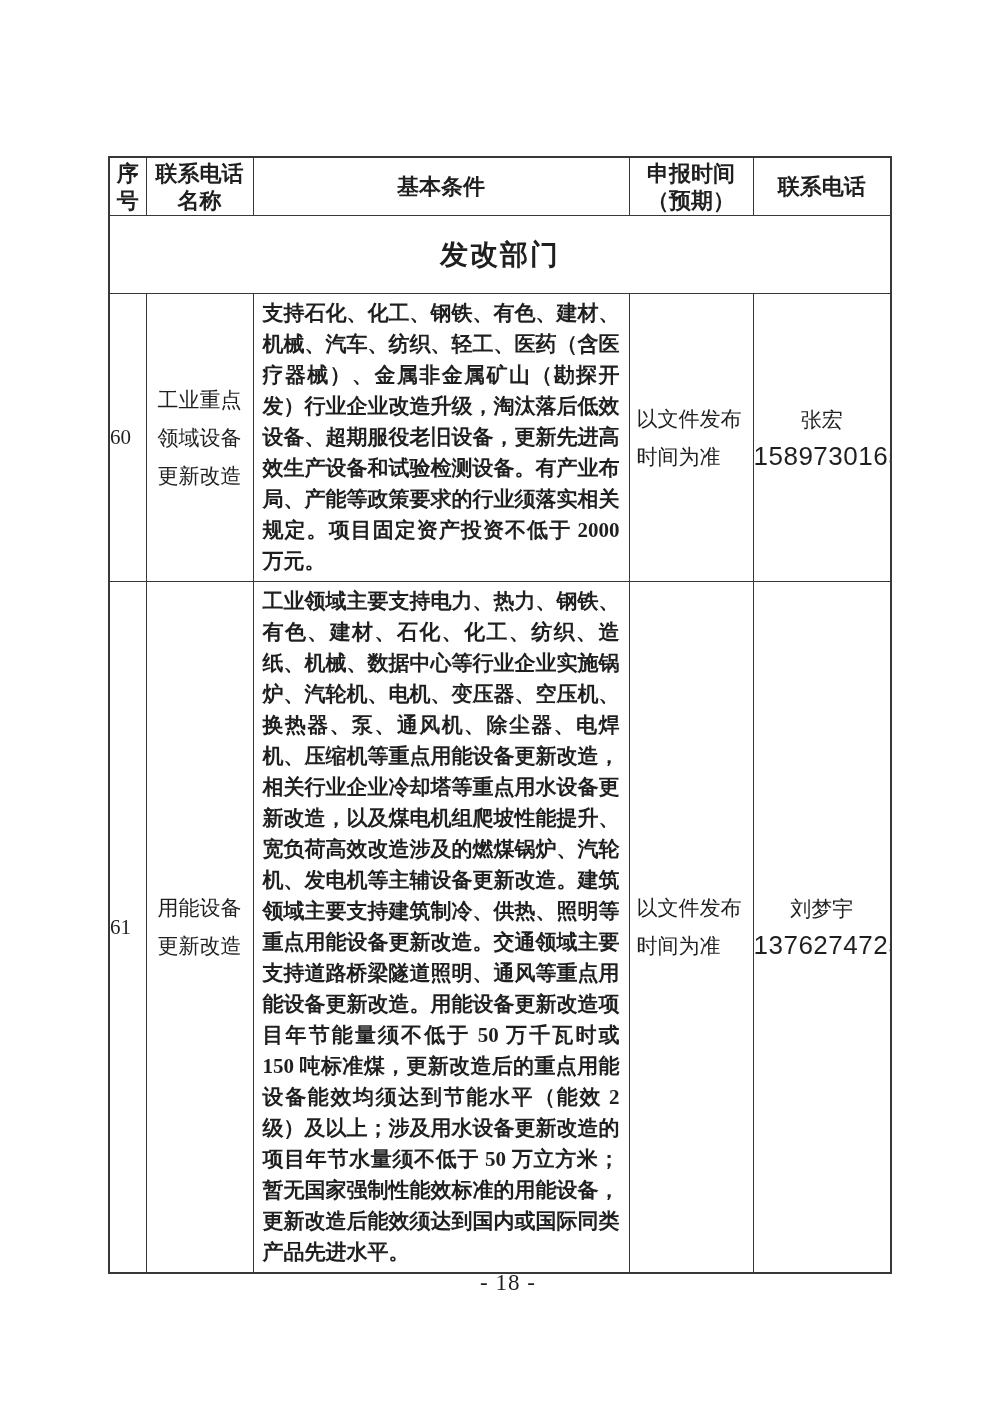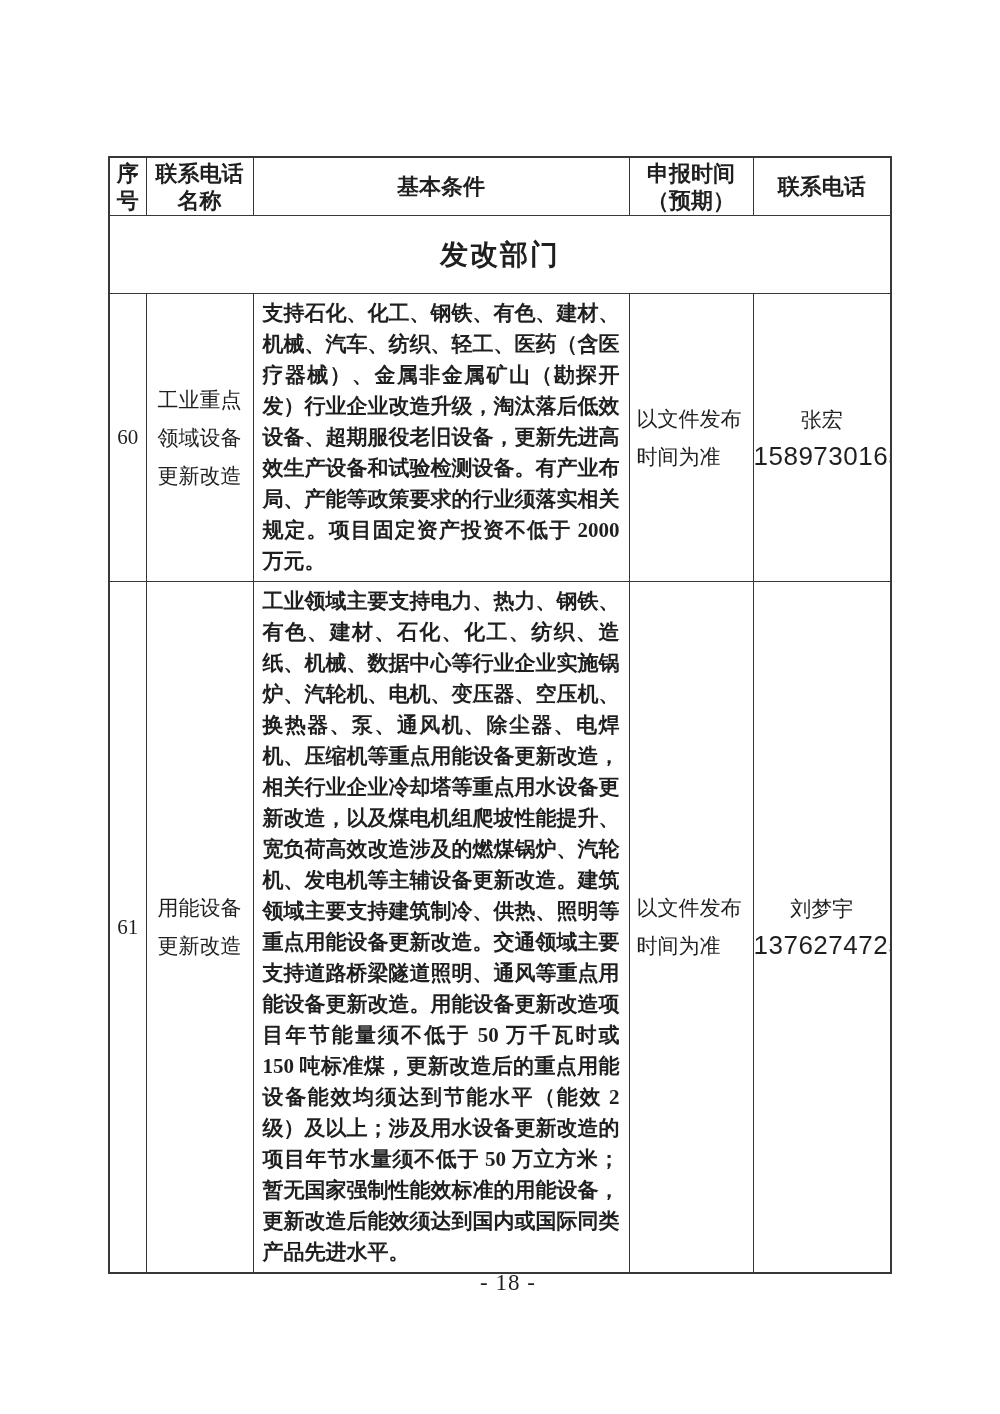--- a/index.html
+++ b/index.html
@@ -39,21 +39,20 @@
   }
   tr.section-row td {
     height: 77px;
     text-align: center;
     vertical-align: middle;
     font-size: 28px;
     font-weight: bold;
     letter-spacing: 2px;
   }
   td.no-cell {
-    text-align: center;
     vertical-align: middle;
     font-size: 21px;
   }
   td.name-cell {
     text-align: center;
     vertical-align: middle;
     font-size: 21px;
     line-height: 38px;
     padding: 0 9px;
   }

